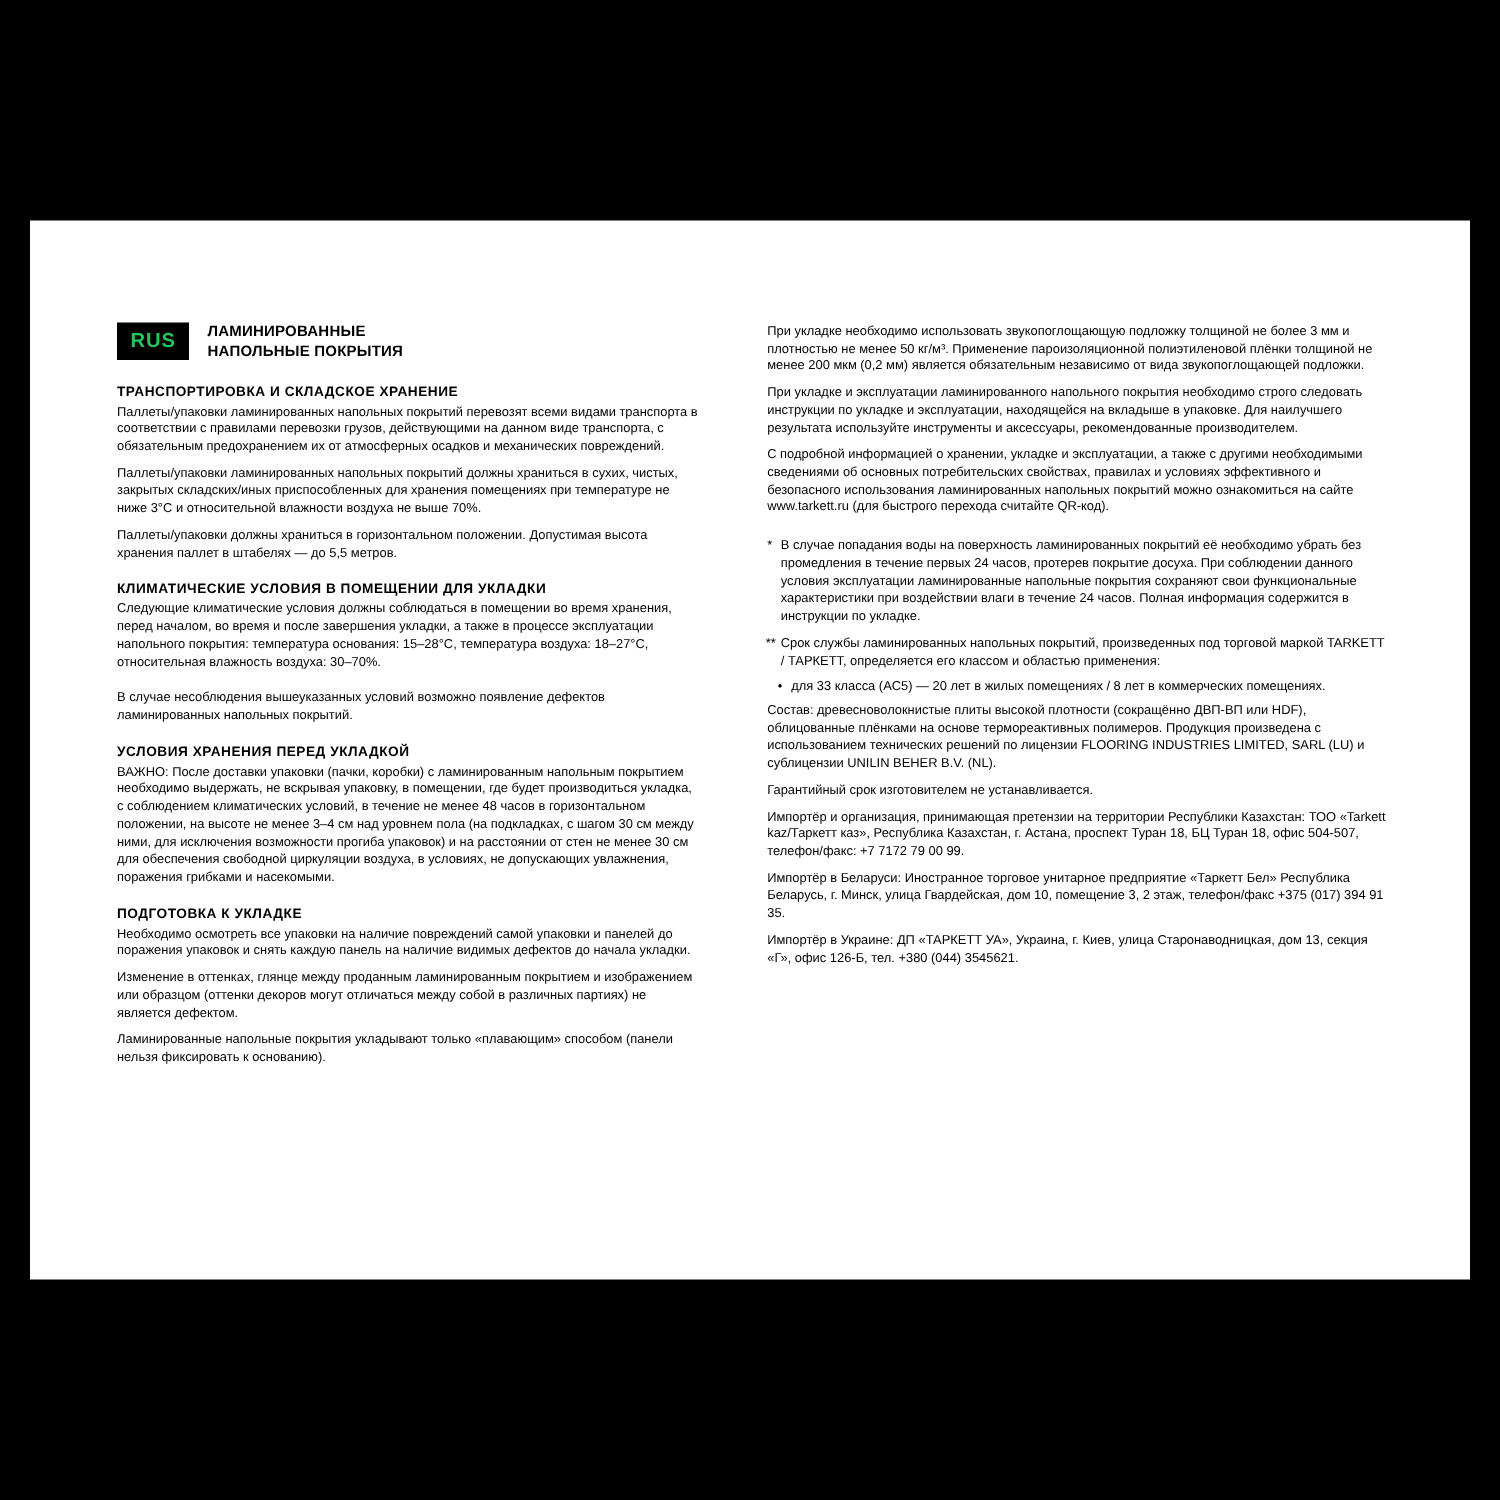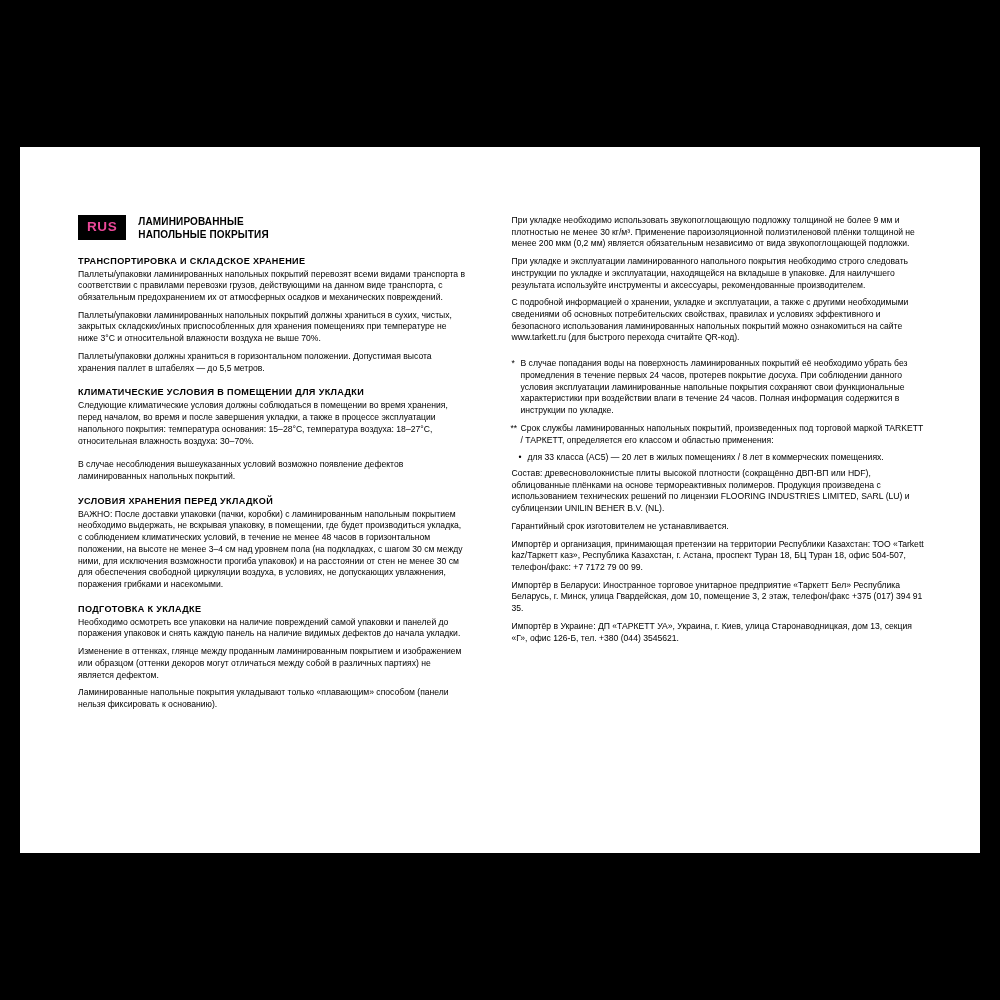--- a/index.html
+++ b/index.html
@@ -37,21 +37,21 @@
 
   
   .header {
     display: flex;
     align-items: flex-start;
     gap: 12px;
     margin-bottom: 14px;
   }
   .lang-badge {
     background: #000000;
-    color: #ec4899;
+    color: #22c55e;
     font-size: 13.5px;
     font-weight: bold;
     letter-spacing: 0.6px;
     padding: 5px 9px 6px 9px;
     line-height: 1;
   }
   .doc-title {
     font-size: 10px;
     font-weight: bold;
     line-height: 1.28;
@@ -140,21 +140,21 @@
       <h2 class="section">УСЛОВИЯ ХРАНЕНИЯ ПЕРЕД УКЛАДКОЙ</h2>
       <p class="para">ВАЖНО: После доставки упаковки (пачки, коробки) с ламинированным напольным покрытием необходимо выдержать, не вскрывая упаковку, в помещении, где будет производиться укладка, с соблюдением климатических условий, в течение не менее 48 часов в горизонтальном положении, на высоте не менее 3–4 см над уровнем пола (на подкладках, с шагом 30 см между ними, для исключения возможности прогиба упаковок) и на расстоянии от стен не менее 30 см для обеспечения свободной циркуляции воздуха, в условиях, не допускающих увлажнения, поражения грибками и насекомыми.</p>
 
       <h2 class="section">ПОДГОТОВКА К УКЛАДКЕ</h2>
       <p class="para">Необходимо осмотреть все упаковки на наличие повреждений самой упаковки и панелей до поражения упаковок и снять каждую панель на наличие видимых дефектов до начала укладки.</p>
       <p class="para">Изменение в оттенках, глянце между проданным ламинированным покрытием и изображением или образцом (оттенки декоров могут отличаться между собой в различных партиях) не является дефектом.</p>
       <p class="para">Ламинированные напольные покрытия укладывают только «плавающим» способом (панели нельзя фиксировать к основанию).</p>
     </div>
 
     <div class="col right">
-      <p class="para">При укладке необходимо использовать звукопоглощающую подложку толщиной не более 9 мм и плотностью не менее 30 кг/м³. Применение пароизоляционной полиэтиленовой плёнки толщиной не менее 200 мкм (0,2 мм) является обязательным независимо от вида звукопоглощающей подложки.</p>
+      <p class="para">При укладке необходимо использовать звукопоглощающую подложку толщиной не более 3 мм и плотностью не менее 50 кг/м³. Применение пароизоляционной полиэтиленовой плёнки толщиной не менее 200 мкм (0,2 мм) является обязательным независимо от вида звукопоглощающей подложки.</p>
       <p class="para">При укладке и эксплуатации ламинированного напольного покрытия необходимо строго следовать инструкции по укладке и эксплуатации, находящейся на вкладыше в упаковке. Для наилучшего результата используйте инструменты и аксессуары, рекомендованные производителем.</p>
       <p class="para">С подробной информацией о хранении, укладке и эксплуатации, а также с другими необходимыми сведениями об основных потребительских свойствах, правилах и условиях эффективного и безопасного использования ламинированных напольных покрытий можно ознакомиться на сайте www.tarkett.ru (для быстрого перехода считайте QR-код).</p>
 
       <div class="spacer-8"></div>
 
       <div class="note">
         <span class="mark">*</span>
         <span>В случае попадания воды на поверхность ламинированных покрытий её необходимо убрать без промедления в течение первых 24 часов, протерев покрытие досуха. При соблюдении данного условия эксплуатации ламинированные напольные покрытия сохраняют свои функциональные характеристики при воздействии влаги в течение 24 часов. Полная информация содержится в инструкции по укладке.</span>
       </div>
 

